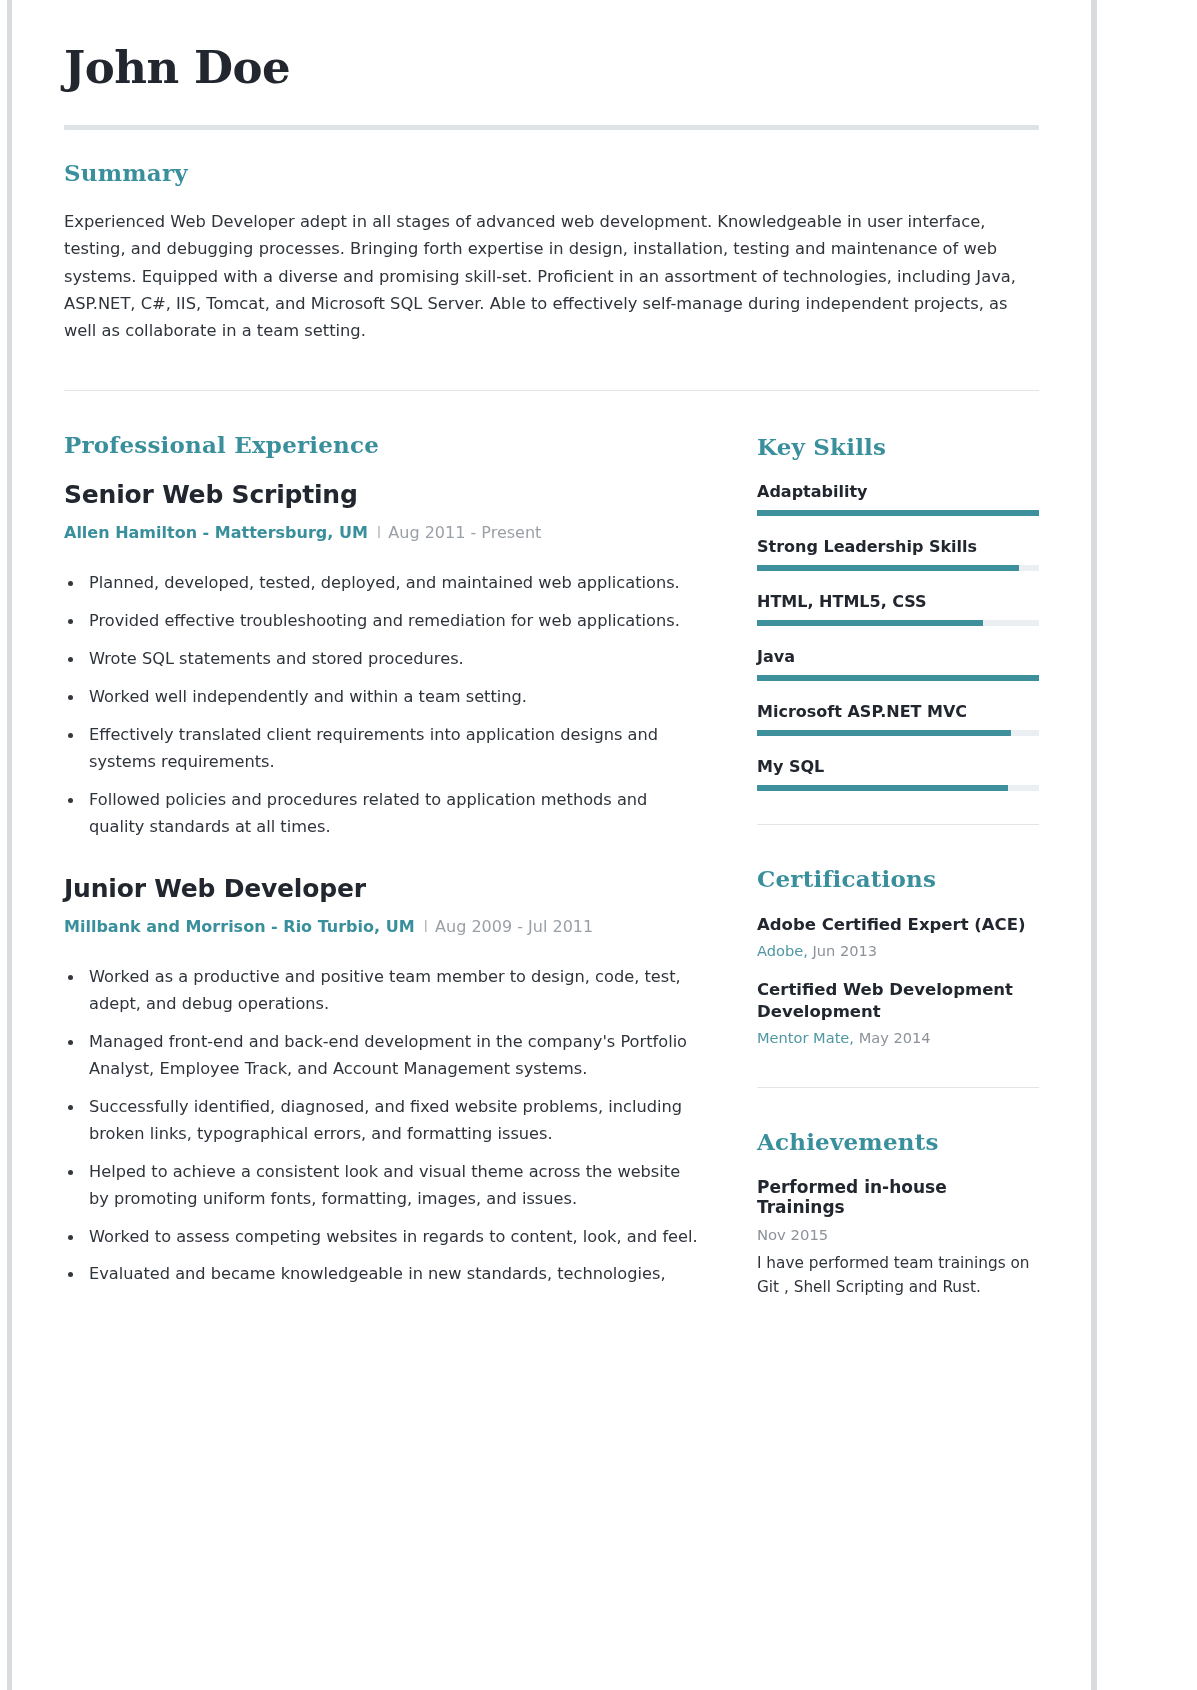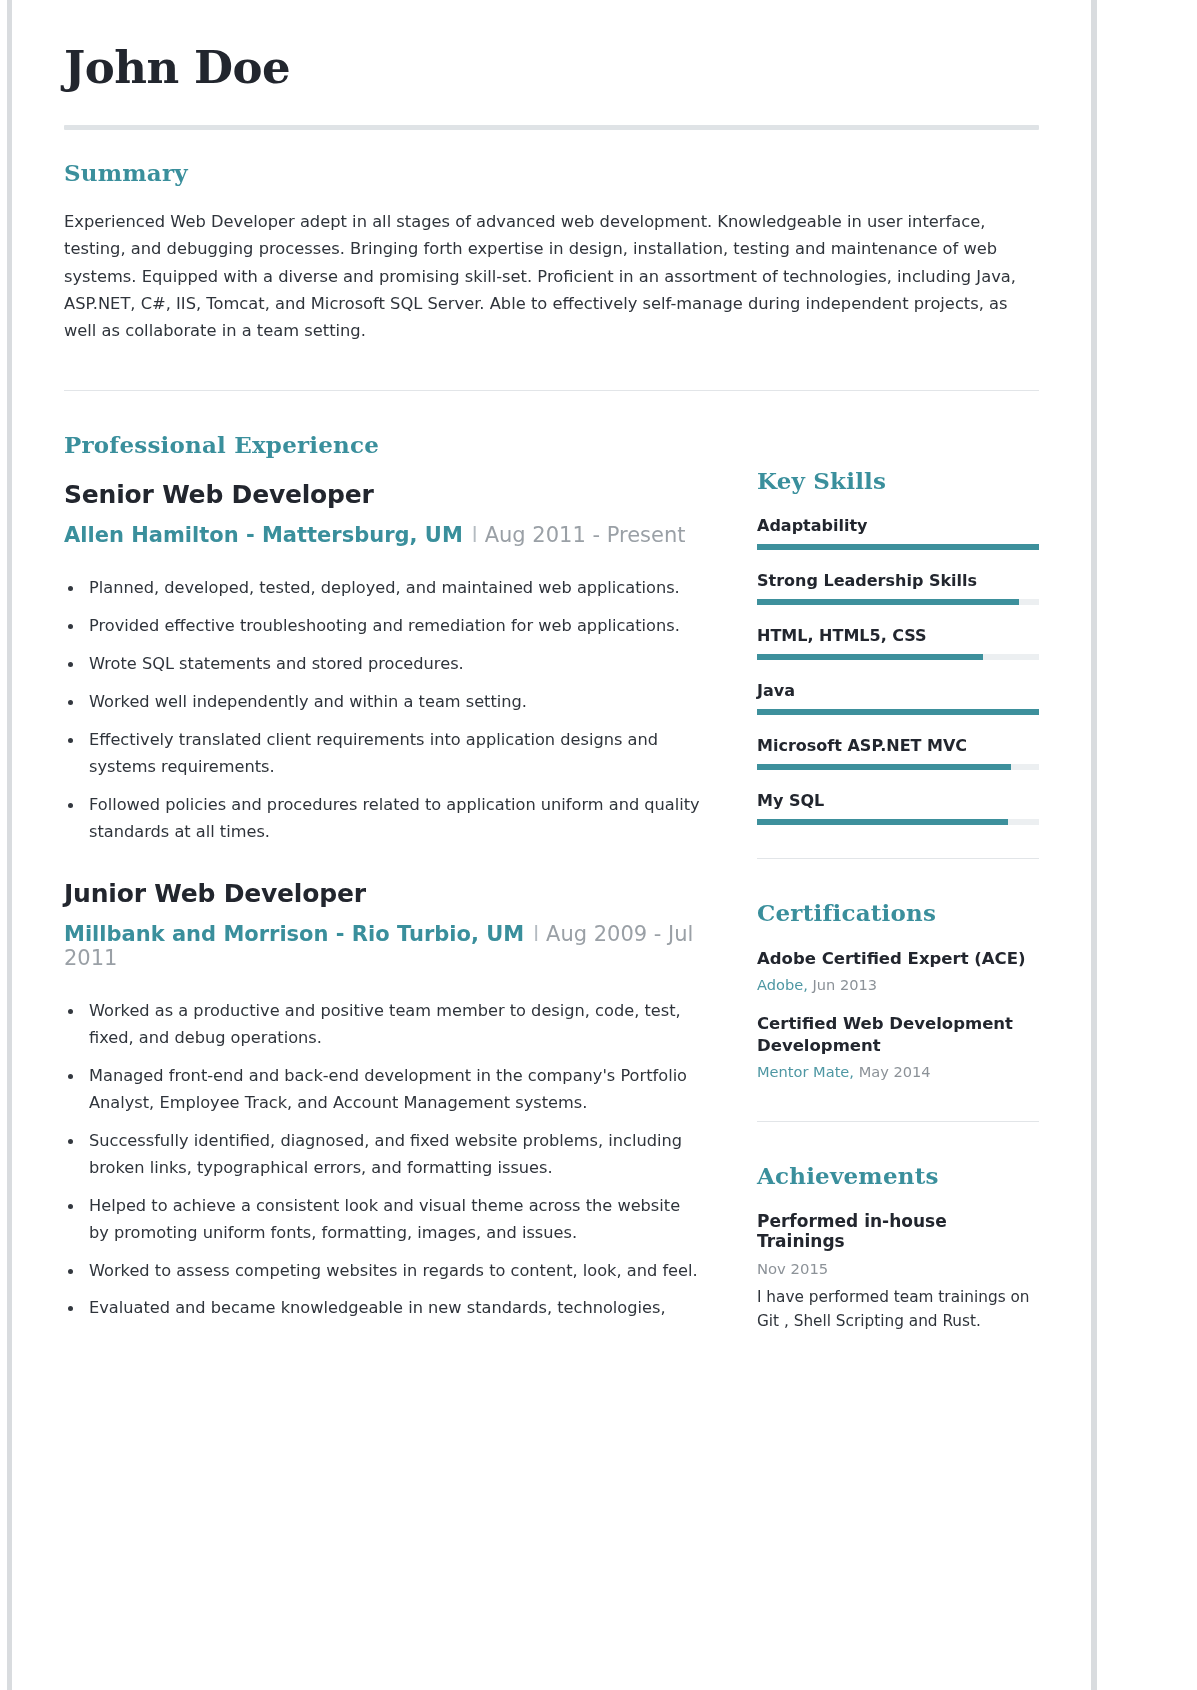--- a/index.html
+++ b/index.html
@@ -153,21 +153,21 @@
 
   .job { margin-bottom: 8px; }
   .job-title {
     font-size: 25px;
     font-weight: 700;
     color: #22262e;
     margin: 12px 0 14px 0;
     letter-spacing: -0.2px;
   }
   .job-meta {
-    font-size: 21px;
+    font-size: 16px;
     margin-bottom: 6px;
   }
   .job-company {
     color: #3a8f9c;
     font-weight: 700;
   }
   .job-sep {
     color: #b4bbc1;
     margin: 0 7px 0 9px;
     font-weight: 400;
@@ -271,41 +271,41 @@
         <p class="summary-text">Experienced Web Developer adept in all stages of advanced web development. Knowledgeable in user interface, testing, and debugging processes. Bringing forth expertise in design, installation, testing and maintenance of web systems. Equipped with a diverse and promising skill-set. Proficient in an assortment of technologies, including Java, ASP.NET, C#, IIS, Tomcat, and Microsoft SQL Server. Able to effectively self-manage during independent projects, as well as collaborate in a team setting.</p>
         <div class="mid-rule"></div>
       </div>
 
       <div class="body-cols">
 
         <div class="col-left">
           <h2 class="sec-title exp-title">Professional Experience</h2>
 
           <div class="job">
-            <div class="job-title">Senior Web Developer</div>
+            <div class="job-title">Senior Web Scripting</div>
             <div class="job-meta">
               <span class="job-company">Allen Hamilton - Mattersburg, UM</span><span class="job-sep">l</span><span class="job-dates">Aug 2011 - Present</span>
             </div>
             <ul class="bullets">
               <li>Planned, developed, tested, deployed, and maintained web applications.</li>
               <li>Provided effective troubleshooting and remediation for web applications.</li>
               <li>Wrote SQL statements and stored procedures.</li>
               <li>Worked well independently and within a team setting.</li>
               <li>Effectively translated client requirements into application designs and systems requirements.</li>
-              <li>Followed policies and procedures related to application uniform and quality standards at all times.</li>
+              <li>Followed policies and procedures related to application methods and quality standards at all times.</li>
             </ul>
           </div>
 
           <div class="job" style="margin-top:34px;">
             <div class="job-title">Junior Web Developer</div>
             <div class="job-meta">
               <span class="job-company">Millbank and Morrison - Rio Turbio, UM</span><span class="job-sep">l</span><span class="job-dates">Aug 2009 - Jul 2011</span>
             </div>
             <ul class="bullets">
-              <li>Worked as a productive and positive team member to design, code, test, fixed, and debug operations.</li>
+              <li>Worked as a productive and positive team member to design, code, test, adept, and debug operations.</li>
               <li>Managed front-end and back-end development in the company's Portfolio Analyst, Employee Track, and Account Management systems.</li>
               <li>Successfully identified, diagnosed, and fixed website problems, including broken links, typographical errors, and formatting issues.</li>
               <li>Helped to achieve a consistent look and visual theme across the website by promoting uniform fonts, formatting, images, and issues.</li>
               <li>Worked to assess competing websites in regards to content, look, and feel.</li>
               <li>Evaluated and became knowledgeable in new standards, technologies,</li>
             </ul>
           </div>
         </div>
 
         <div class="col-divider"></div>

